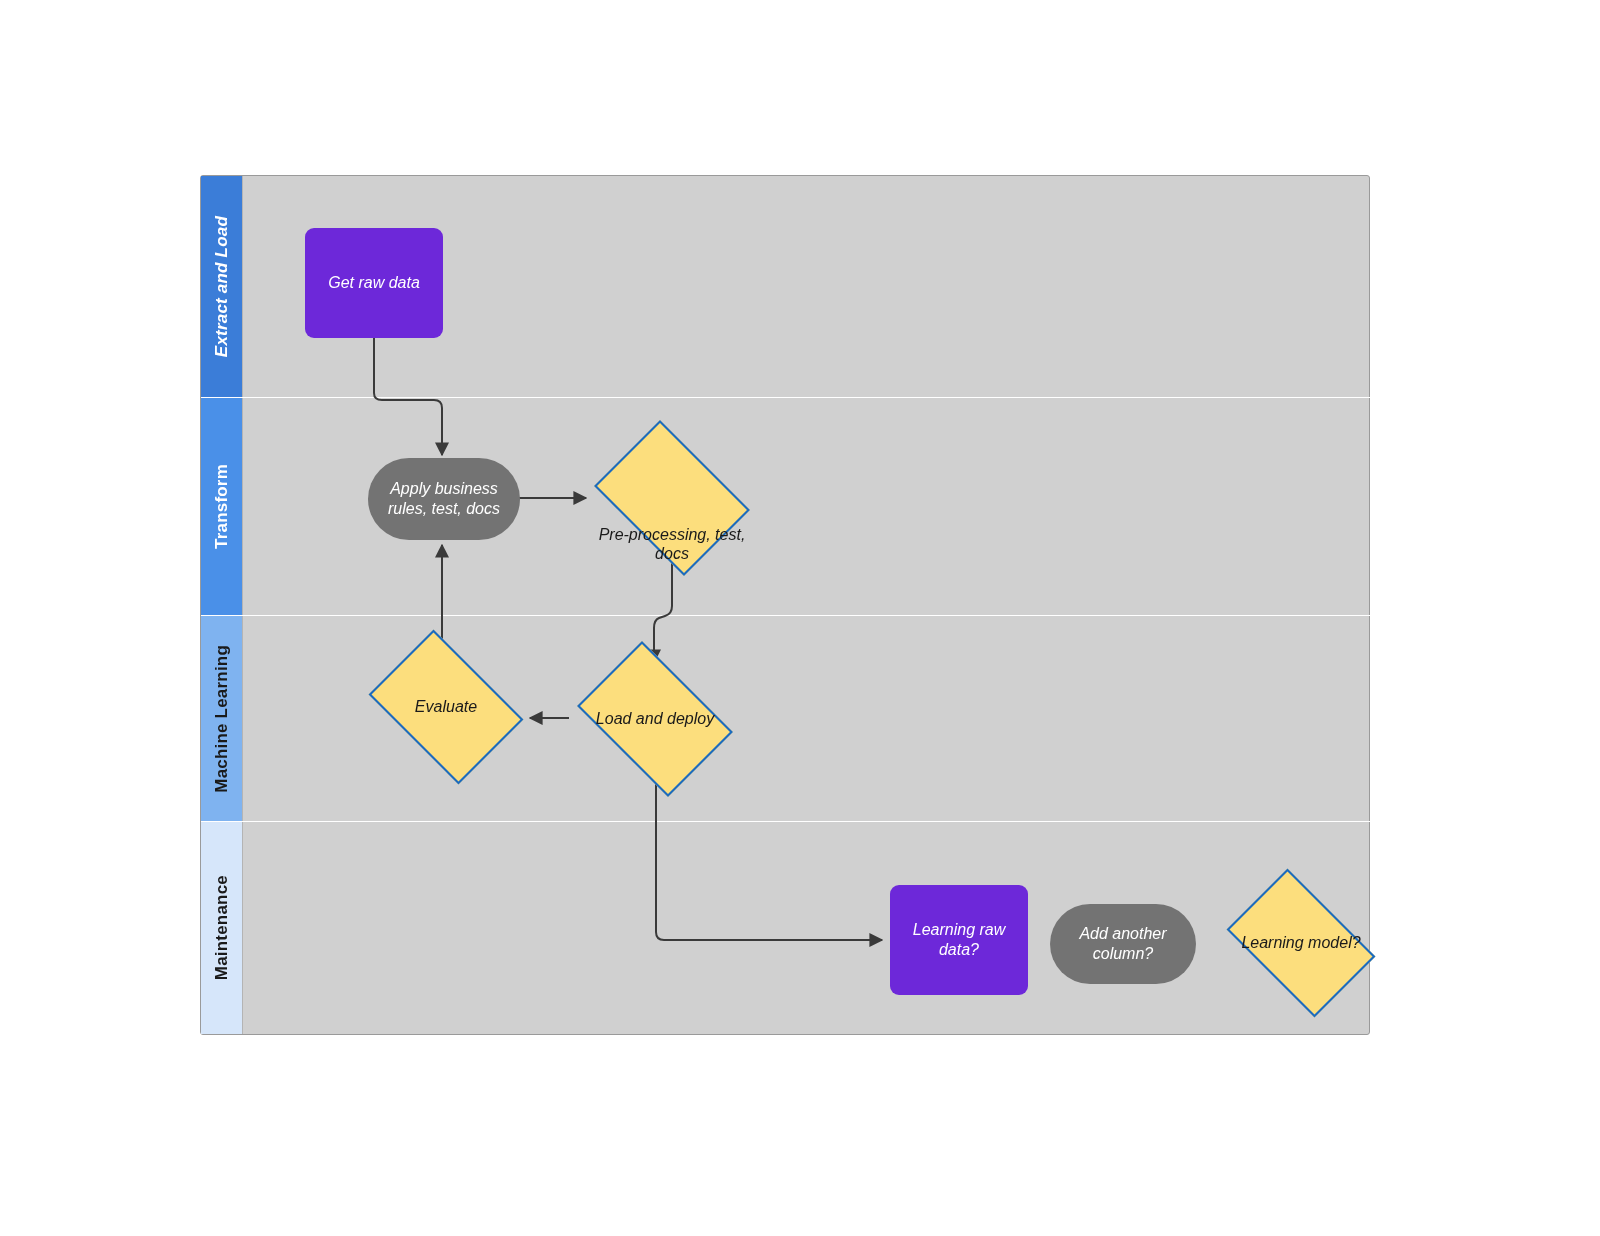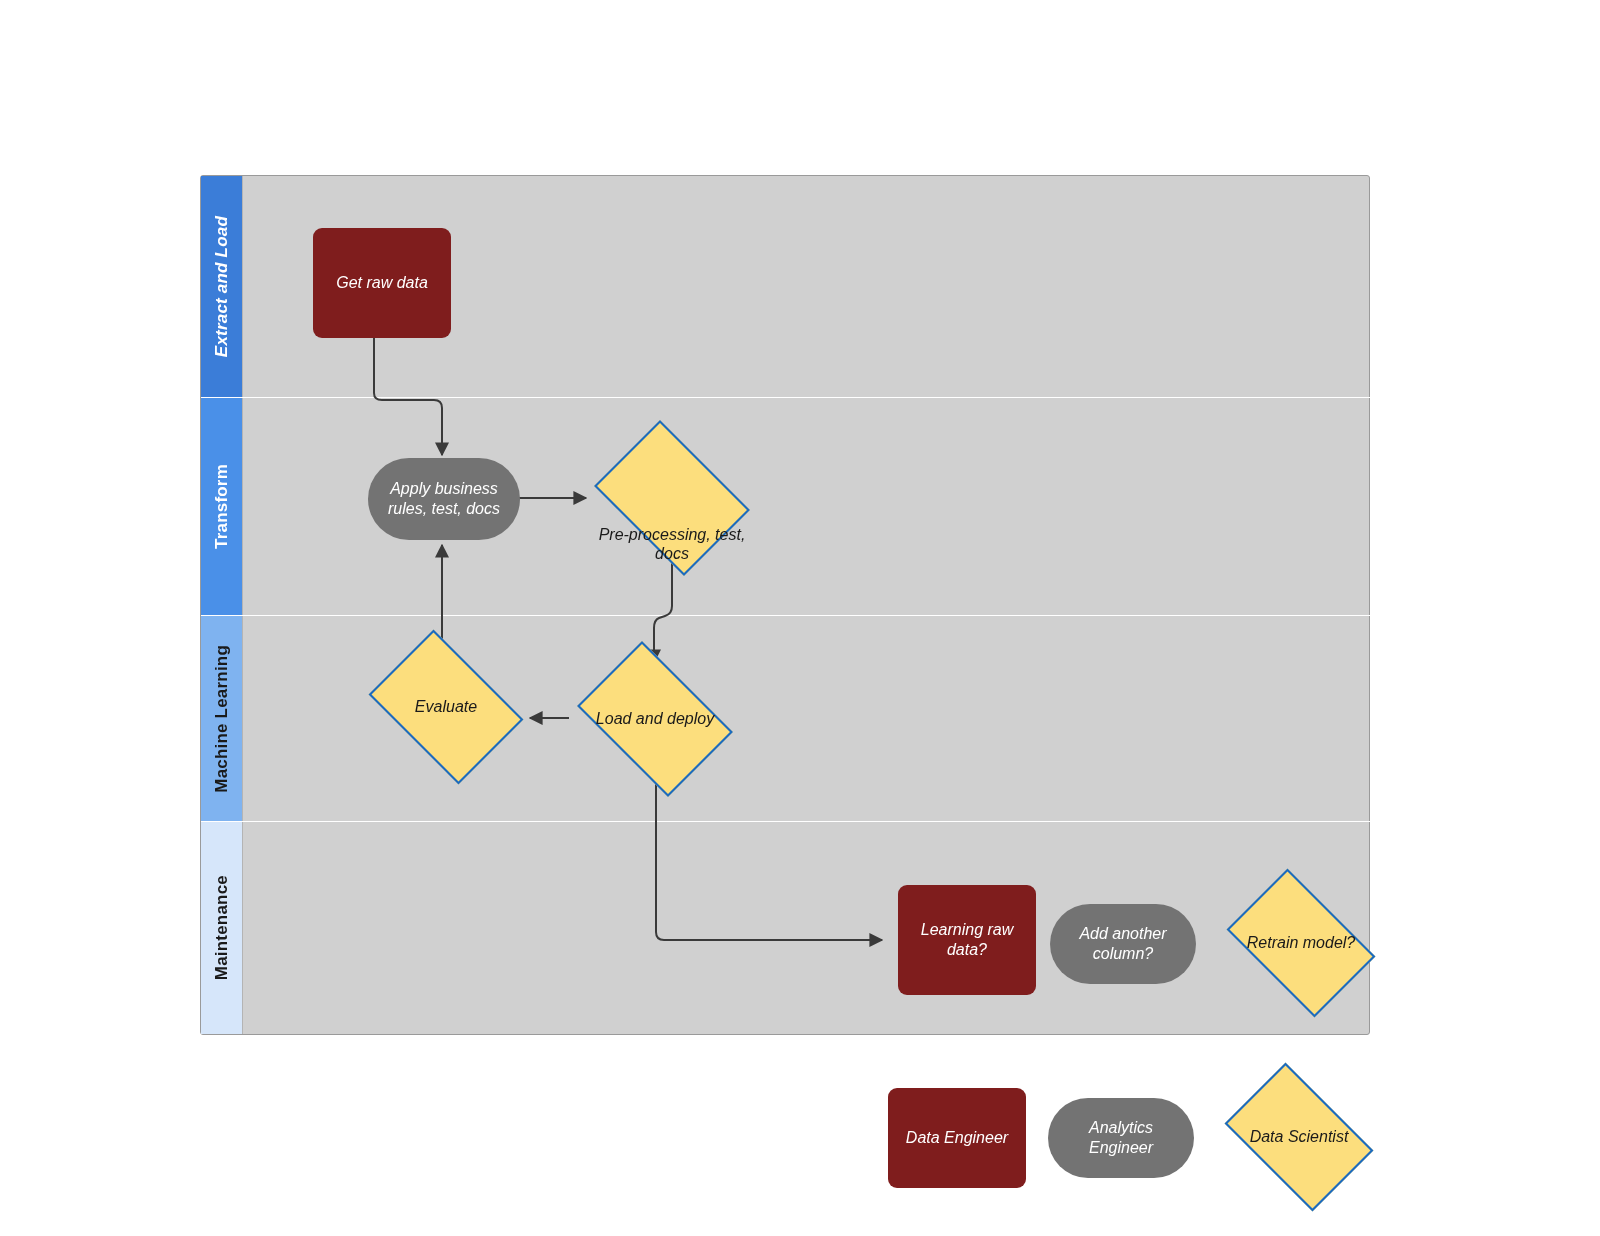--- a/index.html
+++ b/index.html
@@ -27,21 +27,21 @@
 
   .lh-title{font-size:17px;font-weight:bold;}
 
   .lane-body{position:absolute;left:42px;top:0;right:0;height:100%;}
 
   
   .node{position:absolute;box-sizing:border-box;display:flex;
         align-items:center;justify-content:center;text-align:center;
         font-style:italic;line-height:1.22;}
 
-  .n-rect{background:#7f1d1d;border-radius:9px;color:#ffffff;font-size:16px;margin-left:8px;}
+  .n-rect{background:#6d28d9;border-radius:9px;color:#ffffff;font-size:16px;}
 
   .n-pill{background:#737373;border-radius:999px;color:#ffffff;font-size:16px;}
 
   .n-diamond{color:#1a1a1a;font-size:16px;background:transparent;}
   .n-diamond .dia-bg{position:absolute;left:0;top:0;width:100%;height:100%;
         background:#fcde7d;border:3px solid #1b6bc0;
         transform:rotate(45deg) scale(.707);box-sizing:border-box;}
   .n-diamond .dia-txt{position:relative;z-index:2;padding:0 6px;}
 
   
@@ -136,32 +136,17 @@
   <div class="node n-rect" style="left:890px;top:885px;width:138px;height:110px;">
     <span style="padding:0 12px;">Learning raw data?</span>
   </div>
 
   <div class="node n-pill" style="left:1050px;top:904px;width:146px;height:80px;">
     <span style="padding:0 14px;">Add another column?</span>
   </div>
 
   <div class="node n-diamond" style="left:1213px;top:882px;width:176px;height:122px;">
     <span class="dia-bg"></span>
-    <span class="dia-txt">Retrain model?</span>
+    <span class="dia-txt">Learning model?</span>
   </div>
 
-  <div class="legend">
-
-    <div class="node n-rect" style="left:0px;top:0px;width:138px;height:100px;">
-      <span>Data Engineer</span>
-    </div>
-
-    <div class="node n-pill" style="left:168px;top:10px;width:146px;height:80px;">
-      <span style="padding:0 14px;">Analytics Engineer</span>
-    </div>
-
-    <div class="node n-diamond" style="left:331px;top:-12px;width:176px;height:122px;">
-      <span class="dia-bg"></span>
-      <span class="dia-txt">Data Scientist</span>
-    </div>
-  </div>
 
 </div>
 
 </body></html>

